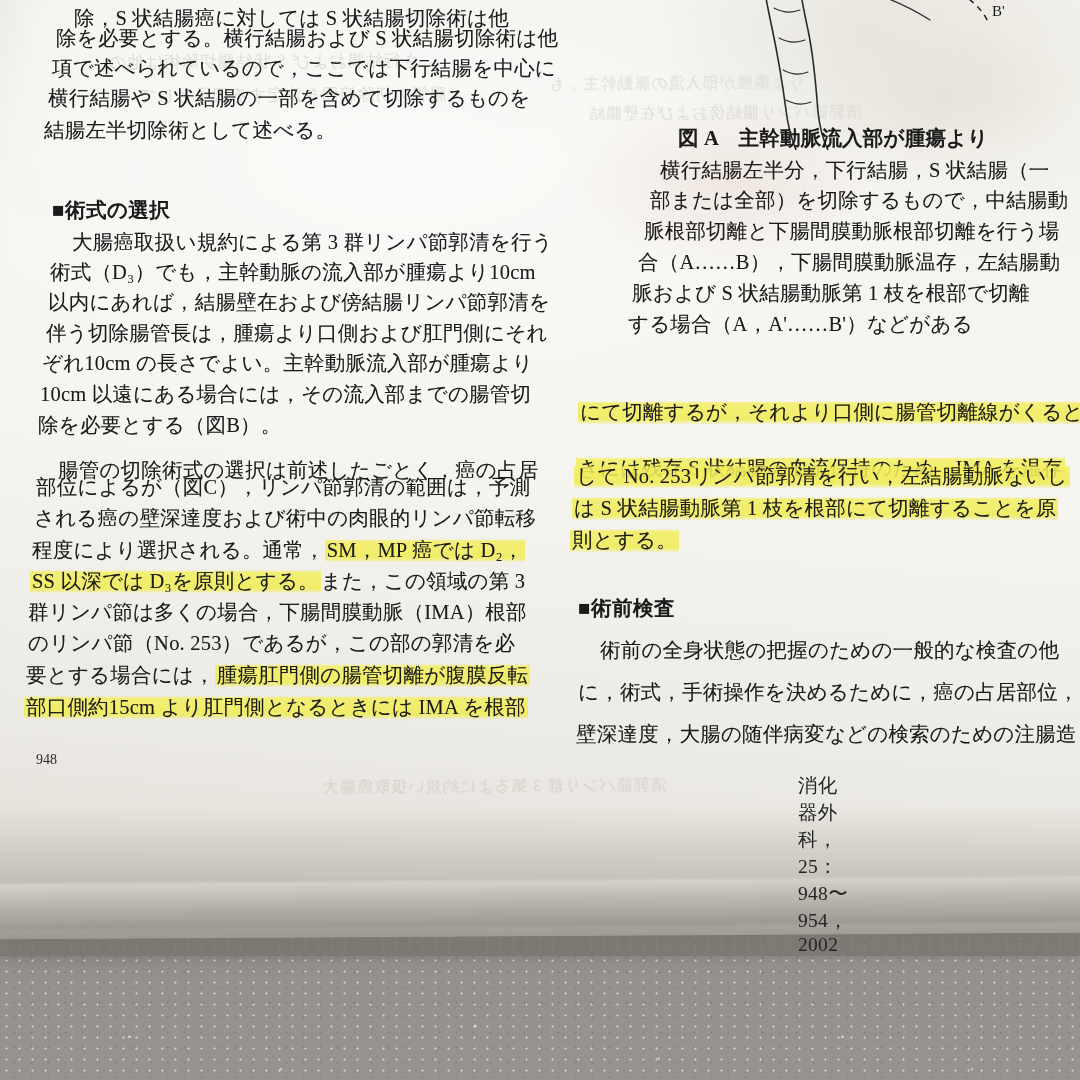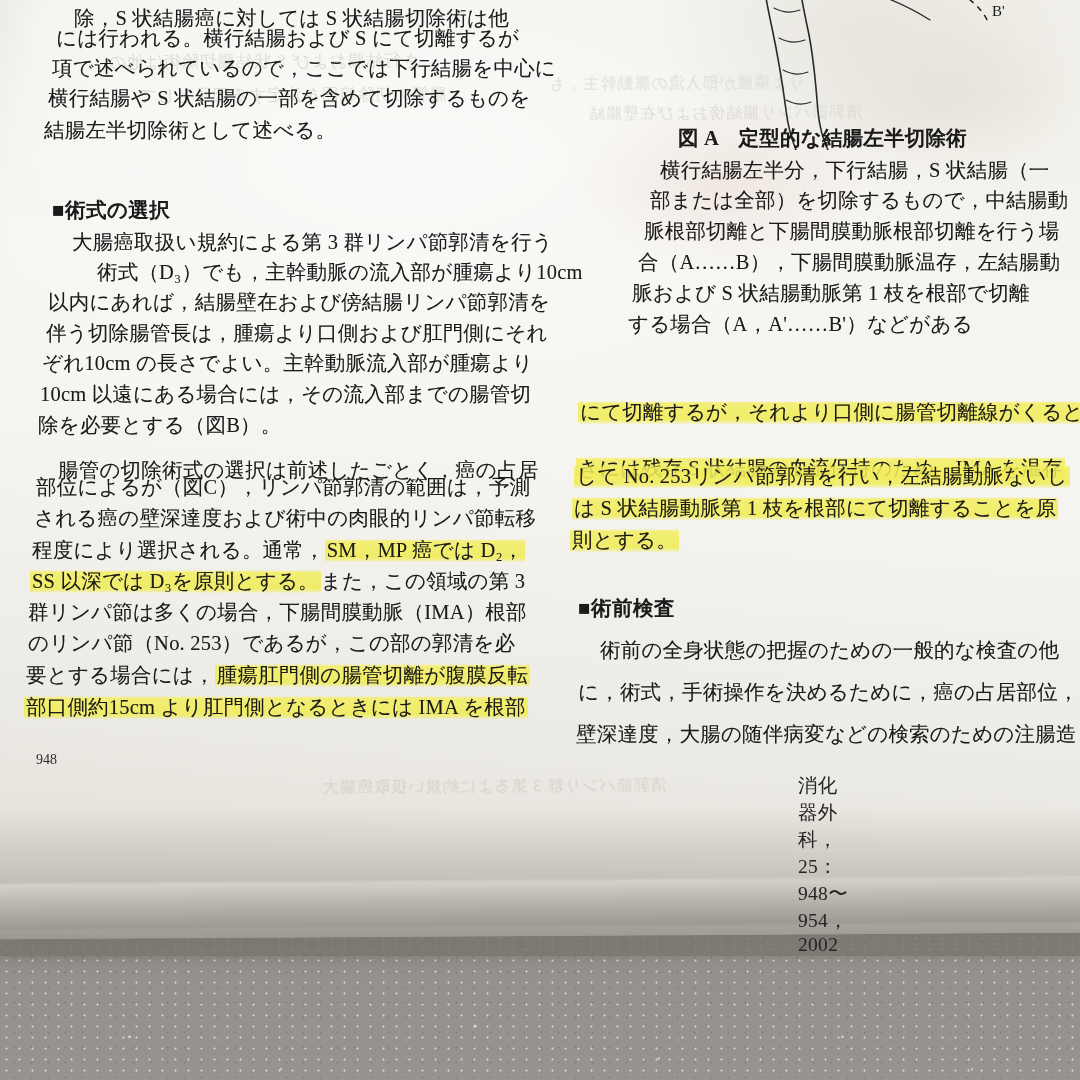--- a/index.html
+++ b/index.html
@@ -216,29 +216,29 @@
         <path d="M134 -12 C 186 -2, 238 14, 282 38"></path>
         <path d="M250 28 C 268 36, 282 48, 288 62"></path>
       </g>
       <text x="292" y="56" font-family="'Liberation Serif', serif" font-size="15" fill="#1b1b1b">B'</text>
     </svg>
   </div>
 
   <div class="col">
 
     <div class="ln" style="left:74px; top:8px;">除，S 状結腸癌に対しては S 状結腸切除術は他</div>
-    <div class="ln" style="left:56px; top:28px;">には行われる。横行結腸および S にて切離するが</div>
+    <div class="ln" style="left:56px; top:28px;">除を必要とする。横行結腸および S 状結腸切除術は他</div>
     <div class="ln" style="left:52px; top:58px;">項で述べられているので，ここでは下行結腸を中心に</div>
     <div class="ln" style="left:48px; top:88px;">横行結腸や S 状結腸の一部を含めて切除するものを</div>
     <div class="ln" style="left:44px; top:120px;">結腸左半切除術として述べる。</div>
 
     <div class="ln heading" style="left:52px; top:200px;">■術式の選択</div>
 
     <div class="ln" style="left:72px; top:232px;">大腸癌取扱い規約による第 3 群リンパ節郭清を行う</div>
-    <div class="ln" style="left:50px; top:262px;margin-left:47px;">術式（D₃）でも，主幹動脈の流入部が腫瘍より10cm</div>
+    <div class="ln" style="left:50px; top:262px;">術式（D₃）でも，主幹動脈の流入部が腫瘍より10cm</div>
     <div class="ln" style="left:48px; top:292px;text-align:right;">以内にあれば，結腸壁在および傍結腸リンパ節郭清を</div>
     <div class="ln" style="left:46px; top:323px;">伴う切除腸管長は，腫瘍より口側および肛門側にそれ</div>
     <div class="ln" style="left:42px; top:353px;">ぞれ10cm の長さでよい。主幹動脈流入部が腫瘍より</div>
     <div class="ln" style="left:40px; top:384px;">10cm 以遠にある場合には，その流入部までの腸管切</div>
     <div class="ln" style="left:38px; top:415px;">除を必要とする（図B）。</div>
     <div class="ln" style="left:58px; top:446px;margin-top:14px;">腸管の切除術式の選択は前述したごとく，癌の占居</div>
     <div class="ln" style="left:36px; top:477px;">部位によるが（図C），リンパ節郭清の範囲は，予測</div>
     <div class="ln" style="left:34px; top:508px;">される癌の壁深達度および術中の肉眼的リンパ節転移</div>
 
     <div class="ln" style="left:32px; top:540px;">
@@ -258,21 +258,21 @@
 
     <div class="ln" style="left:24px; top:697px;">
       <span class="hl">部口側約15cm より肛門側となるときには IMA を根部</span>
     </div>
 
     <div class="folio" style="left:36px; top:752px;">948</div>
   </div>
 
   <div class="col">
 
-    <div class="ln fig-title" style="left:678px; top:128px;">図 A　定型的な結腸左半切除術</div>
+    <div class="ln fig-title" style="left:678px; top:128px;">図 A　主幹動脈流入部が腫瘍より</div>
     <div class="ln" style="left:660px; top:160px;">横行結腸左半分，下行結腸，S 状結腸（一</div>
     <div class="ln" style="left:650px; top:190px;">部または全部）を切除するもので，中結腸動</div>
     <div class="ln" style="left:644px; top:221px;">脈根部切離と下腸間膜動脈根部切離を行う場</div>
     <div class="ln" style="left:638px; top:252px;">合（A……B），下腸間膜動脈温存，左結腸動</div>
     <div class="ln" style="left:632px; top:283px;">脈および S 状結腸動脈第 1 枝を根部で切離</div>
     <div class="ln" style="left:628px; top:314px;">する場合（A，A'……B'）などがある</div>
 
     <div class="ln" style="left:578px; top:402px;">
       <span class="hl">にて切離するが，それより口側に腸管切離線がくると</span>
     </div>

